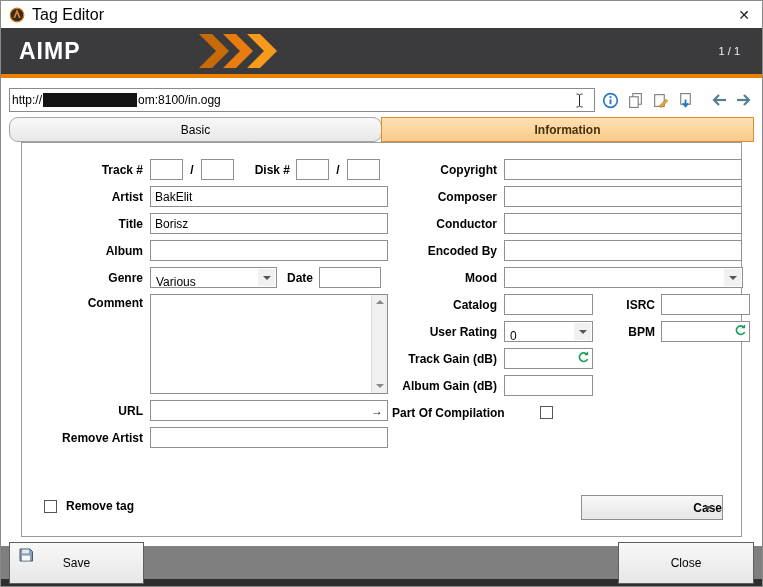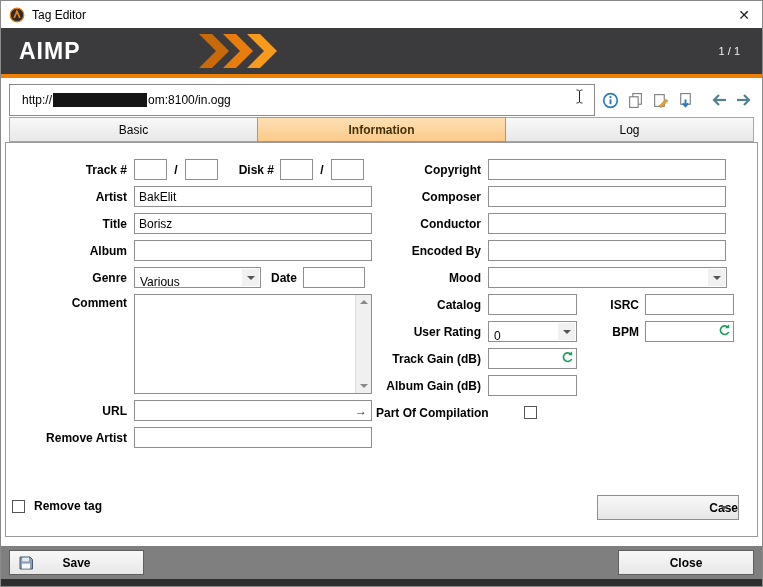--- a/index.html
+++ b/index.html
@@ -4,50 +4,50 @@
 <style>
   * { box-sizing: border-box; margin: 0; padding: 0; }
   html,body { background:#ffffff; }
   body { font-family:"Liberation Sans", sans-serif; font-size:12px; color:#000; }
 
   .window { position:relative; width:763px; height:587px; background:#fff;
             border:1px solid #8a8a8a; overflow:hidden; }
 
   
   .titlebar { height:27px; display:flex; align-items:center; gap:7px; padding:0 0 0 8px; background:#fff; }
-  .titlebar .title { font-size:12px; }
+  .titlebar .title { font-size:16px; }
   .close-button { margin-left:auto; width:36px; height:100%; display:flex; align-items:center;
                   justify-content:center; font-size:14px; color:#222; cursor:default; }
 
   
   .banner { height:46px; background:#3b3b3d; display:flex; align-items:center; }
   .brand { color:#ffffff; font-size:23px; font-weight:bold; letter-spacing:1px; margin-left:18px; }
   .chevrons { margin-left:118px; height:34px; }
   .page-indicator { margin-left:auto; margin-right:22px; color:#f0f0f0; font-size:11px; }
   .orange-stripe { height:4px; background:#ee7f01; }
 
   
   .url-row { display:flex; align-items:center; margin:10px 8px 0 8px; height:24px; gap:5px; }
-  .url-input { flex:1; height:32px; border:1px solid #8a8a8a; background:#fff; display:flex;
-               align-items:center; padding:0 12px; position:relative; white-space:nowrap; overflow:hidden; }
+  .url-input { flex:1; height:24px; border:1px solid #8a8a8a; background:#fff; display:flex;
+               align-items:center; padding:0 2px; position:relative; white-space:nowrap; overflow:hidden; }
   .redaction { display:inline-block; width:94px; height:14px; background:#141414; margin:0 1px; }
   .text-cursor { position:absolute; right:10px; top:4px; }
   .tool-icon { width:20px; height:20px; display:flex; align-items:center; justify-content:center; }
   .nav-gap { width:4px; }
 
   
   .tabs { display:flex; margin:5px 8px 0 8px; height:25px; }
   .tab { flex:1; display:flex; align-items:center; justify-content:center;
          background:linear-gradient(#f8f8f8,#e8e8e8); border:1px solid #a6a6a6; margin-left:-1px; }
-  .tab:first-child { margin-left:0; }
+  .tab:first-child { margin-left:0;border-radius:9px; }
   .tab.active { background:linear-gradient(#fde0b4,#fbca8a); border-color:#d98f2b;
                 font-weight:bold; color:#45310a; position:relative; z-index:1; }
 
   
-  .panel { position:relative; margin:0 4px; height:395px; border:1px solid #9a9a9a; background:#fff; }
+  .panel { position:relative; margin:0 20px; height:395px; border:1px solid #9a9a9a; background:#fff; }
   .col-left  { position:absolute; left:8px;  top:16px; width:366px; }
   .col-right { position:absolute; left:370px; top:16px; width:358px; }
   .row { display:flex; align-items:center; height:21px; margin-bottom:6px; }
   .row.tall { height:100px; align-items:flex-start; }
   .label-l { width:120px; text-align:right; padding-right:7px; font-weight:bold; white-space:nowrap; }
   .label-r { width:112px; text-align:right; padding-right:7px; font-weight:bold; white-space:nowrap; }
   .label-mid { flex:1; text-align:right; padding-right:6px; font-weight:bold; white-space:nowrap; }
   .label-mid.fixed { flex:none; width:62px; }
   .label-date { width:42px; text-align:right; padding-right:6px; font-weight:bold; }
 
@@ -77,33 +77,33 @@
   .tri-dn  { width:0; height:0; border:4px solid transparent; border-top-color:#888; margin-bottom:-2px; }
 
   .url-field-wrap { width:238px; height:21px; display:flex; align-items:center; }
   .url-field-wrap input { border:none; outline:none; flex:1; height:100%; padding:0 4px; font-size:12px;
       font-family:"Liberation Sans", sans-serif; }
   .go-btn { width:20px; height:100%; display:flex; align-items:center; justify-content:center; color:#222; }
 
   .checkbox { width:13px; height:13px; border:1px solid #555; background:#fff; display:inline-block; }
   .comp-check { margin-left:36px; }
 
-  .remove-row { position:absolute; left:6px; top:356px; display:flex; align-items:center; gap:9px; }
+  .remove-row { position:absolute; left:22px; top:356px; display:flex; align-items:center; gap:9px; }
   .remove-row .lbl { font-weight:bold; }
 
   .case-button { position:absolute; right:18px; top:352px; width:142px; height:25px;
       background:linear-gradient(#f8f8f8,#e6e6e6); border:1px solid #8f8f8f;
       display:flex; align-items:center; justify-content:flex-end; font-weight:bold; }
   .case-button .caret { position:absolute; right:10px; top:10px; margin:0; }
 
   
   .footer { margin-top:9px; height:33px; background:#7f7f7f; position:relative;
             display:flex; align-items:center; padding:0 8px; }
-  .btn { height:25px; background:linear-gradient(#f8f8f8,#e7e7e7); border:1px solid #5f5f5f;
-         display:flex; align-items:center; justify-content:center; font-size:12px;font-weight:bold; }
+  .btn { height:42px; background:linear-gradient(#f8f8f8,#e7e7e7); border:1px solid #5f5f5f;
+         display:flex; align-items:center; justify-content:center; font-size:12px; }
   .save-button { width:135px; position:relative; }
   .save-button .fico { position:absolute; left:8px; top:4px; }
   .close-button-f { position:absolute; right:8px; width:136px; }
   .bottom-strip { height:9px; background:#2e2e2e; }
 
   svg { display:block; }
 </style>
 </head>
 <body>
 
@@ -180,21 +180,20 @@
       <svg width="18" height="16" viewBox="0 0 18 16">
           <path d="M2 8 H13" stroke="#567f8e" stroke-width="2.2" fill="none"></path>
           <path d="M9 3 L14 8 L9 13" stroke="#567f8e" stroke-width="2.2" fill="none"></path>
         </svg>
     </span>
   </div>
 
   <div class="tabs">
     <div class="tab">Basic</div>
     <div class="tab active">Information</div>
-    <div class="tab">Log</div>
   </div>
 
   <div class="panel">
 
     <div class="col-left">
       <div class="row">
         <span class="label-l">Track #</span>
         <input class="tb num" style="">
         <span class="slash">/</span>
         <input class="tb num" style="">

